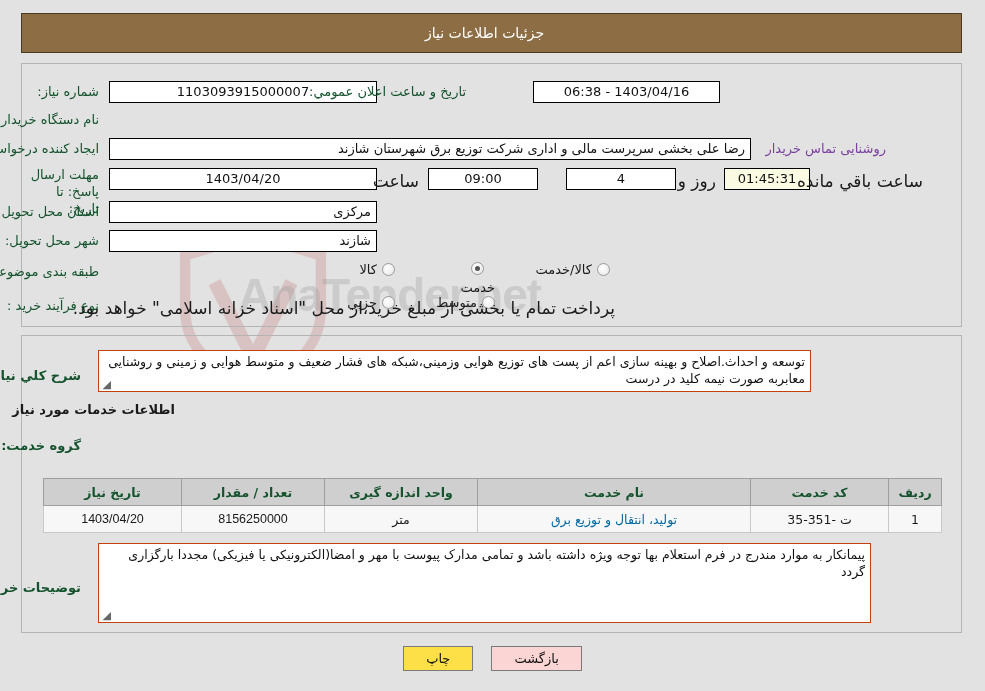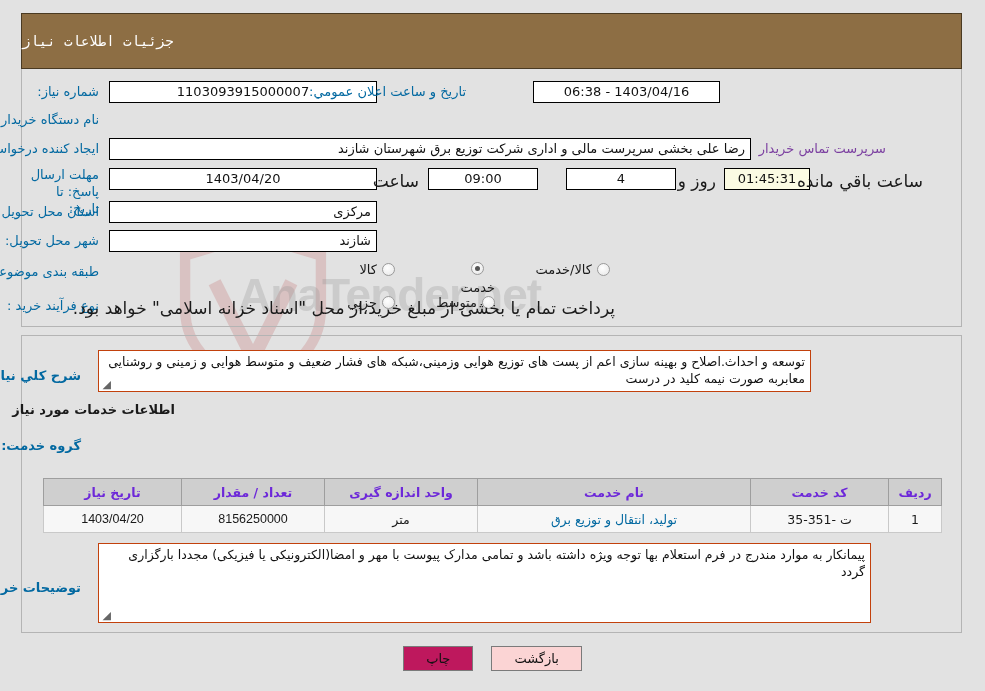--- a/index.html
+++ b/index.html
@@ -46,29 +46,28 @@
     white-space: nowrap;
   }
   .wm-text .hi { color: rgba(150,150,150,0.30); }
 
   
   .topbar {
     position: absolute;
     left: 21px;
     top: 13px;
     width: 941px;
-    height: 56px;
+    height: 40px;
     background: #8d6e44;
     border: 1px solid #4a3a22;
     box-sizing: border-box;
     display: flex;
     align-items: center;
-    justify-content: flex-end;
+    justify-content: center;
     z-index: 10;
-    font-family: Liberation Mono, monospace;
   }
   .topbar-title {
     color: #ffffff;
     font-size: 14px;
     padding-right: 14px;
     white-space: nowrap;
   }
 
   
   .panel {
@@ -78,21 +77,21 @@
     box-sizing: border-box;
     z-index: 8;
   }
   #panel-main   { left: 21px; top: 63px;  width: 941px; height: 264px; }
   #panel-detail { left: 21px; top: 335px; width: 941px; height: 298px; }
 
   
   .lbl {
     position: absolute;
     font-size: 13px;
-    color: #0369a1;
+    color: #14532d;
     white-space: nowrap;
     text-align: right;
     z-index: 11;
     line-height: 16px;
   }
   .lbl.bold { font-weight: bold; }
   .fld {
     position: absolute;
     box-sizing: border-box;
     border: 1px solid #000000;
@@ -200,21 +199,21 @@
     border-collapse: collapse;
     z-index: 11;
     background: #fff;
     direction: rtl;
   }
   .tbl th {
     background: #cfcfcf;
     border: 1px solid #9e9e9e;
     font-size: 12.5px;
     font-weight: bold;
-    color: #6d28d9;
+    color: #14532d;
     height: 26px;
     padding: 0 6px;
     text-align: center;
     white-space: nowrap;
   }
   .tbl td {
     background: #f7f7f7;
     border: 1px solid #c9c9c9;
     font-size: 12.5px;
     color: #1a1a1a;
@@ -237,21 +236,21 @@
     z-index: 12;
   }
   .btn {
     font-size: 13px;
     border: 1px solid #7a7a7a;
     padding: 4px 22px;
     cursor: pointer;
     font-family: "DejaVu Sans", "Liberation Sans", sans-serif;
     color: #111;
   }
-  .btn.print  { background: #be185d; }
+  .btn.print  { background: #fde047; }
   .btn.back   { background: #fbd4d4; }
 </style>
 </head>
 <body>
 
 <div id="root">
 
   <div class="watermark">
     <div class="wm-shield">
       <svg viewBox="0 0 100 105" xmlns="http://www.w3.org/2000/svg">
@@ -273,21 +272,21 @@
   <div class="lbl" style="right:886px; top:84px; width:74px;">شماره نیاز:</div>
   <div class="fld center" style="right:608px; top:81px; width:268px;">1103093915000007</div>
 
   <div class="lbl" style="right:519px; top:84px;">تاریخ و ساعت اعلان عمومي:</div>
   <div class="fld center" style="right:265px; top:81px; width:187px;">1403/04/16 - 06:38</div>
 
   <div class="lbl" style="right:886px; top:112px;">نام دستگاه خریدار:</div>
 
   <div class="lbl" style="right:886px; top:141px;">ایجاد کننده درخواست:</div>
   <div class="fld right" style="right:234px; top:138px; width:642px;padding-left:36px;">رضا علی بخشی سرپرست مالی و اداری شرکت توزیع برق شهرستان شازند</div>
-  <div class="link" style="right:99px; top:141px;">سرپرست تماس خریدار</div>
+  <div class="link" style="right:99px; top:141px;">روشنایی تماس خریدار</div>
 
   <div class="lbl" style="right:886px; top:166px; width:74px; line-height:17px; white-space:normal;">مهلت ارسال پاسخ: تا تاریخ:</div>
   <div class="fld center" style="right:608px; top:168px; width:268px;">1403/04/20</div>
   <div class="plain" style="right:566px; top:171px;">ساعت</div>
   <div class="fld center" style="right:447px; top:168px; width:110px;">09:00</div>
   <div class="fld center" style="right:309px; top:168px; width:110px;">4</div>
   <div class="plain" style="right:269px; top:171px;">روز و</div>
   <div class="fld timer" style="right:175px; top:168px; width:86px;">01:45:31</div>
   <div class="plain" style="right:62px; top:171px;">ساعت باقي مانده</div>
 

